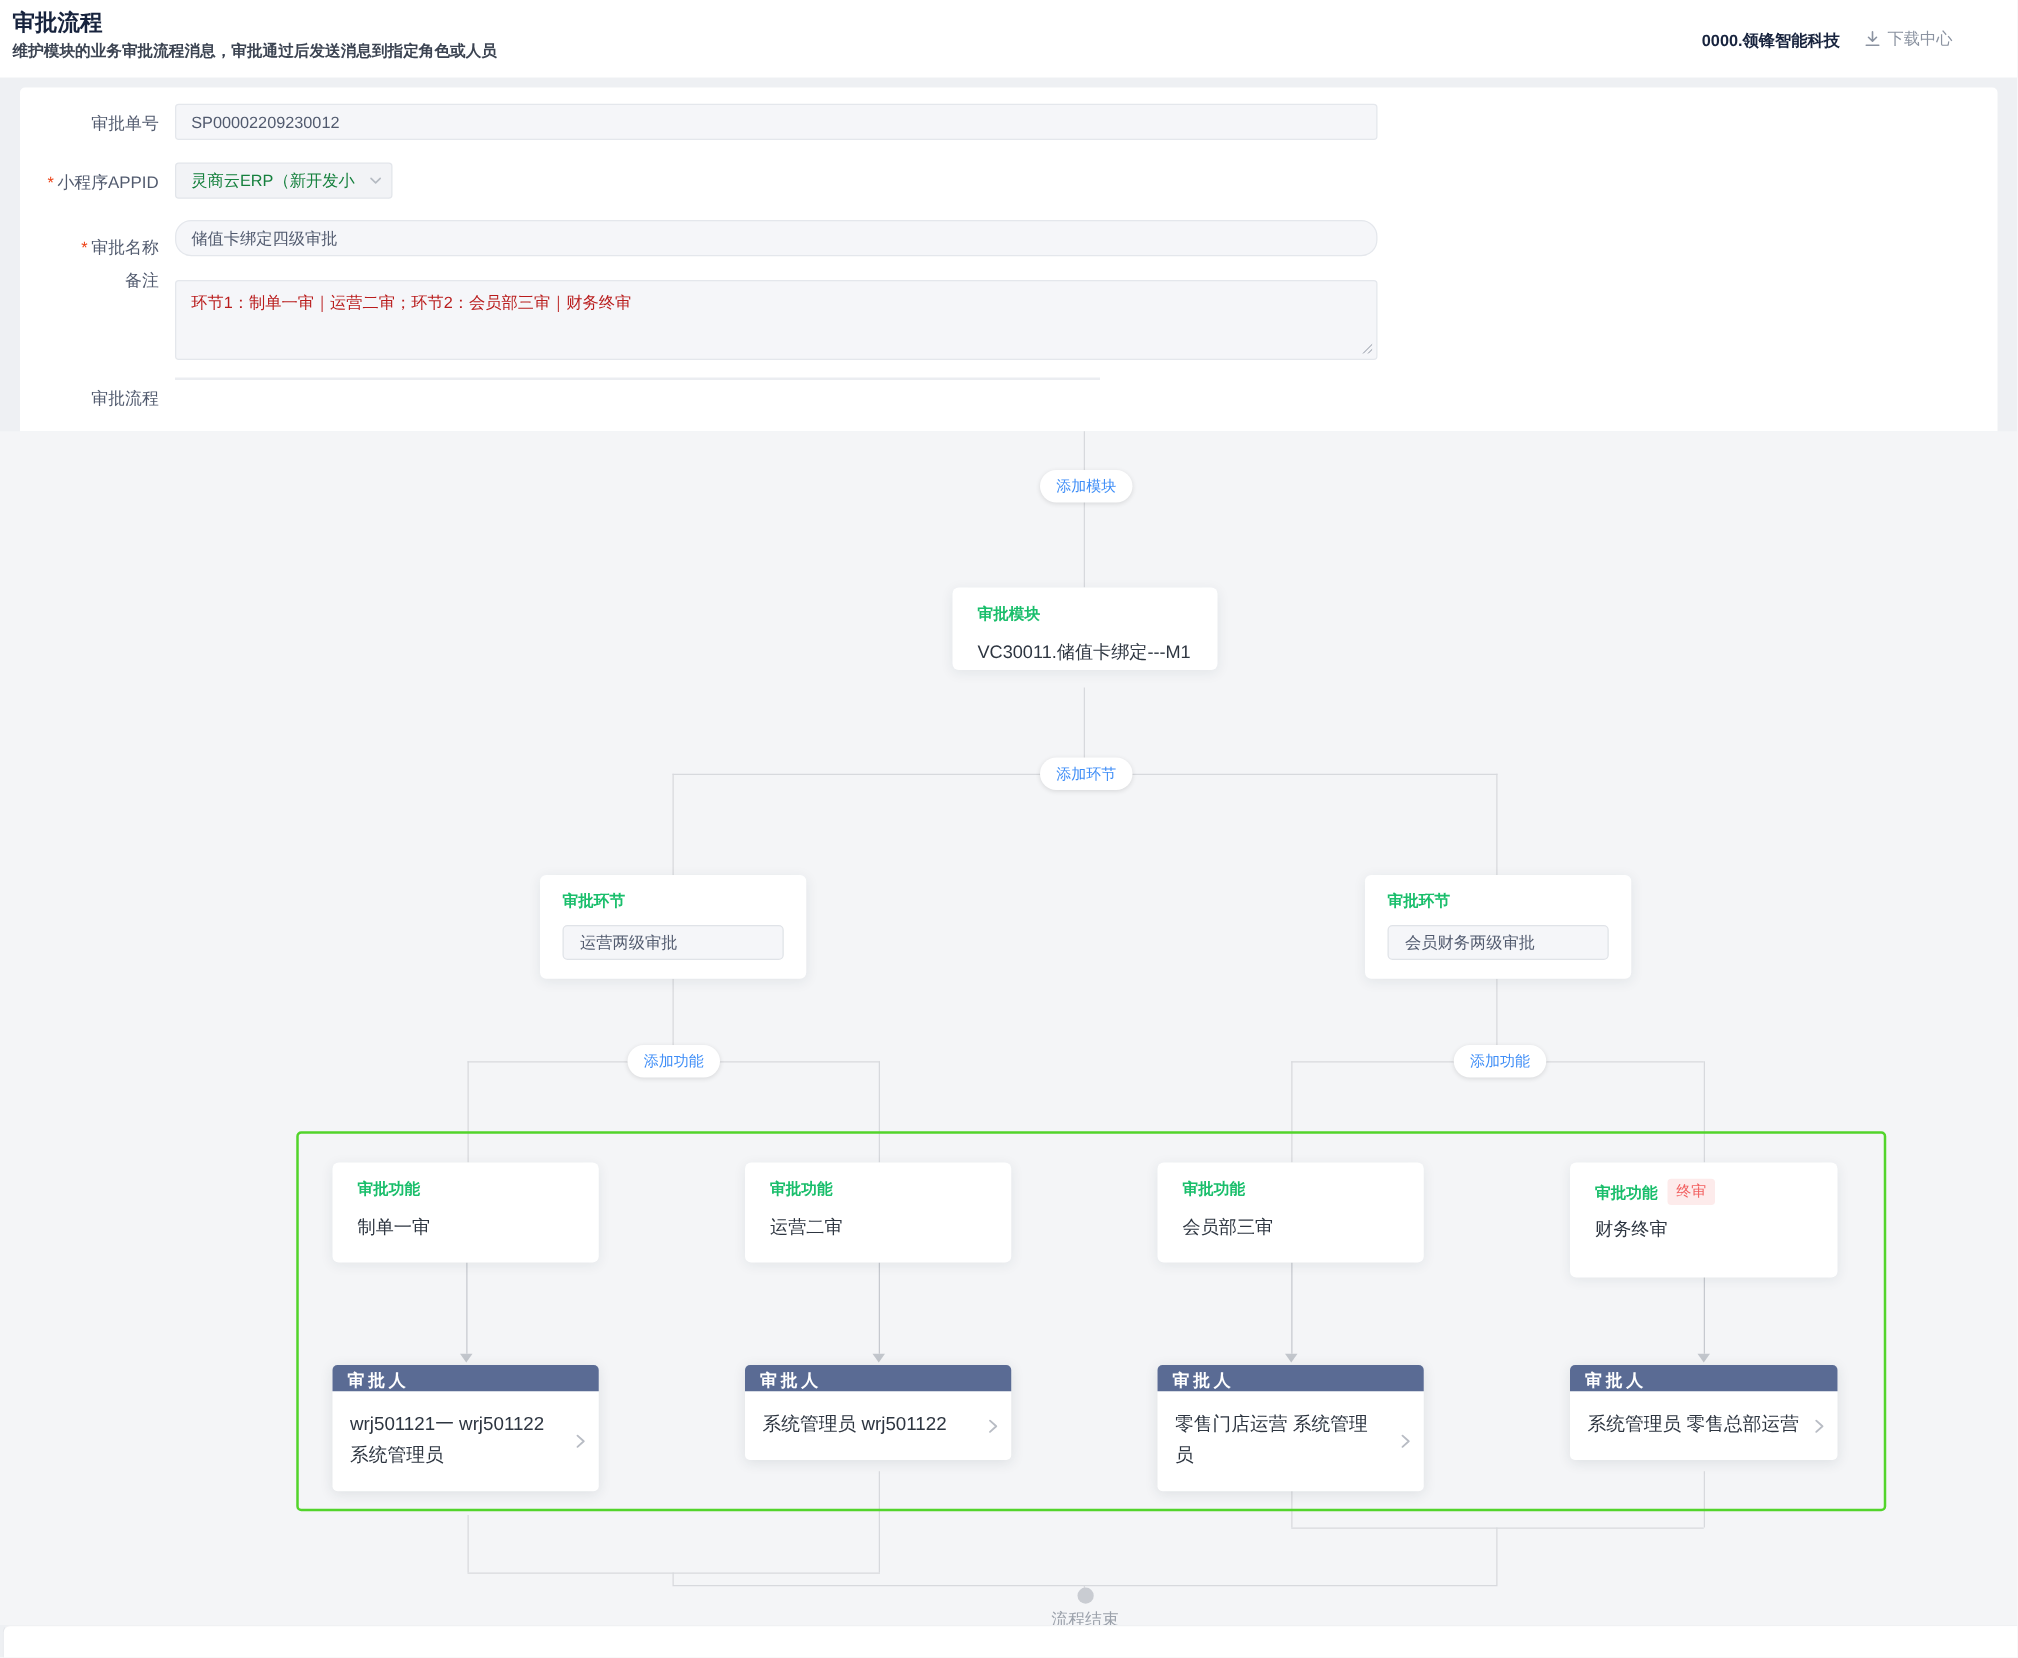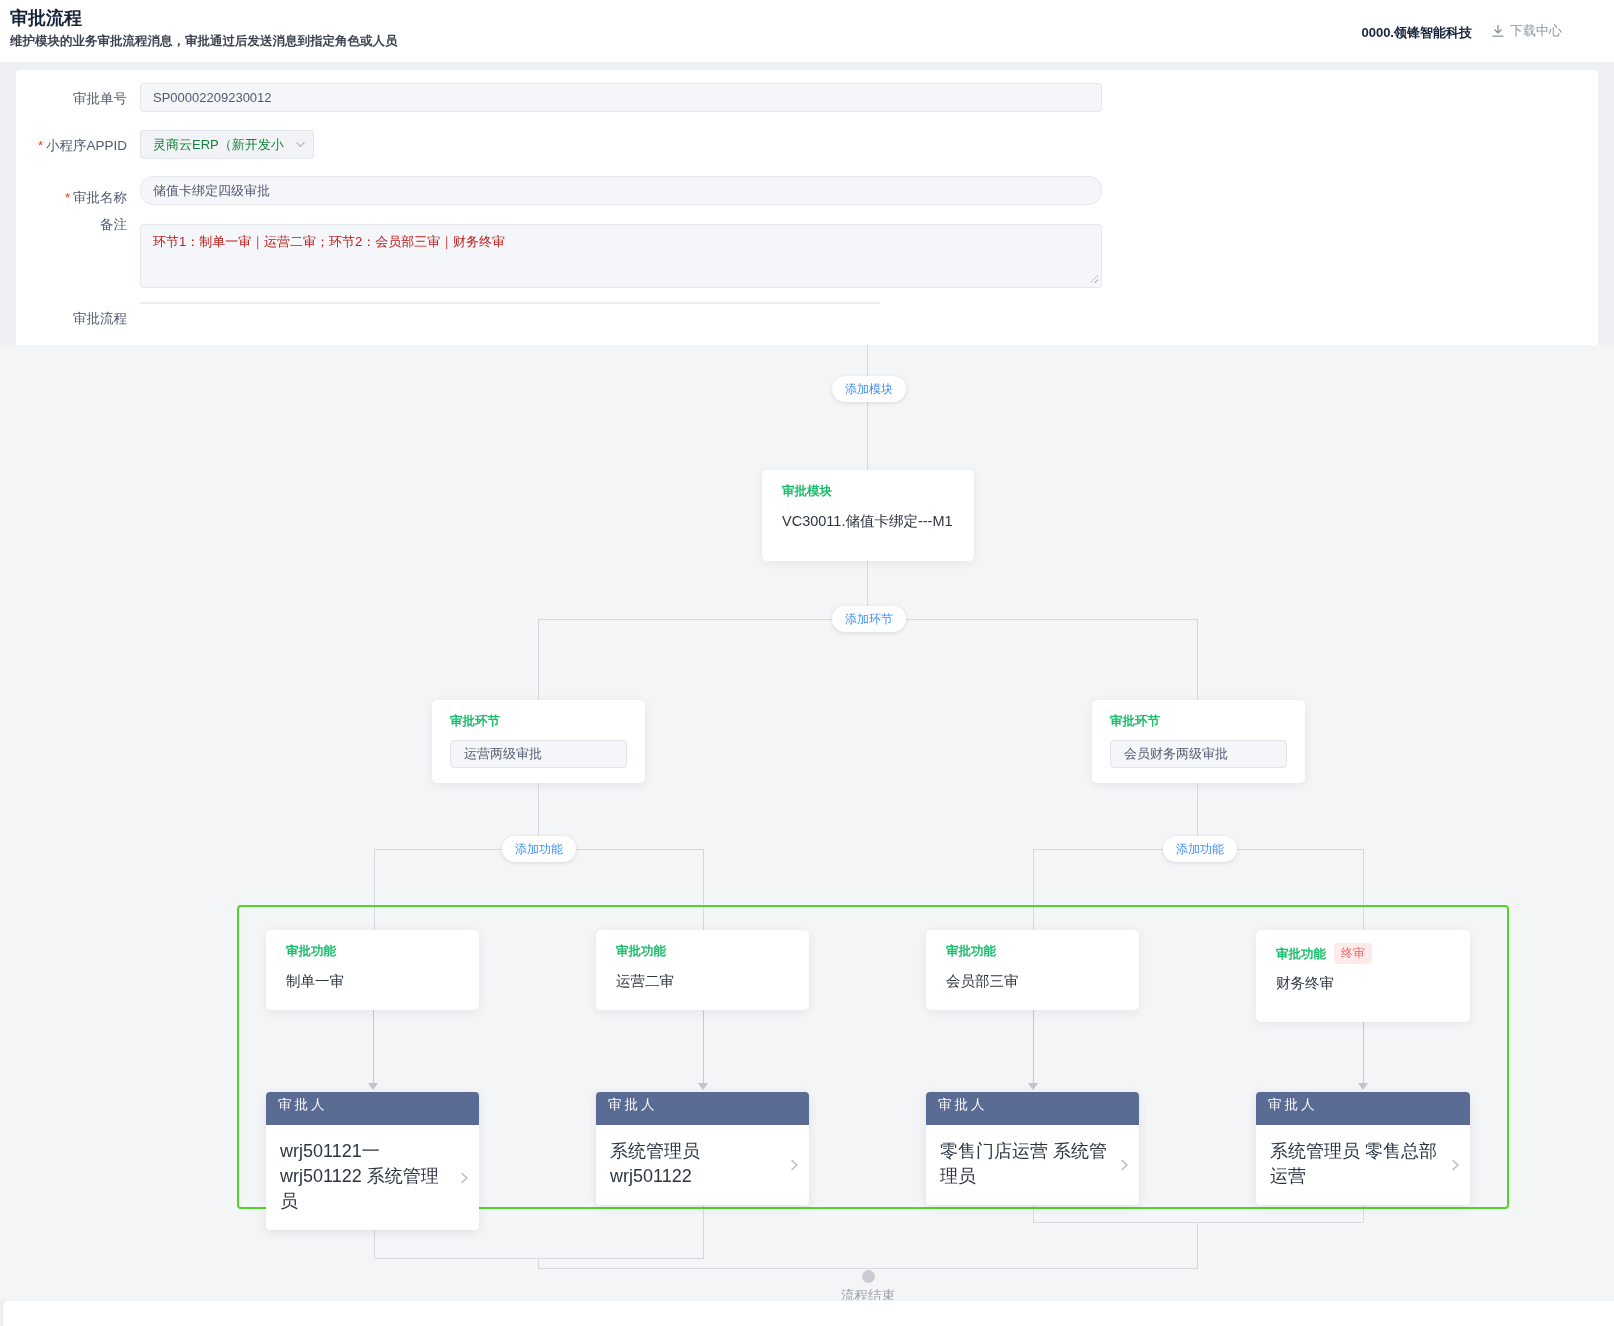--- a/index.html
+++ b/index.html
@@ -42,23 +42,23 @@
   .card .val{position:absolute;left:20px;top:42px;font-size:14.5px;color:#2d3540;white-space:nowrap;}
   .link-input{position:absolute;left:18px;top:40px;width:149px;height:26px;background:#f5f6f9;border:1px solid #e0e3e8;border-radius:4px;
     font-size:13px;color:#515a6e;padding:0 13px;font-family:inherit;outline:none;}
   .badge-final{display:inline-block;margin-left:8px;background:#fdebeb;color:#f25f5f;font-size:12px;font-weight:400;
     padding:2px 7px;border-radius:3px;vertical-align:1px;}
   .green-box{position:absolute;left:237px;top:905px;width:1268px;height:300px;border:2px solid #52d42b;border-radius:4px;z-index:1;}
   .arrow-line{position:absolute;width:1px;background:#c6c9cf;z-index:1;}
   .arrow-head{position:absolute;width:0;height:0;border-left:5px solid transparent;border-right:5px solid transparent;
     border-top:7px solid #c2c6cc;z-index:1;}
   .appr-card{position:absolute;z-index:2;width:213px;background:#fff;border-radius:4px;box-shadow:0 2px 10px rgba(31,45,61,.10);cursor:pointer;}
-  .appr-head{height:33px;background:#5a6b94;border-radius:4px 4px 0 0;color:#fff;font-size:13.5px;font-weight:400;
+  .appr-head{height:21px;background:#5a6b94;border-radius:4px 4px 0 0;color:#fff;font-size:13.5px;font-weight:700;
     line-height:25px;padding-left:12px;letter-spacing:3px;}
-  .appr-body{position:relative;padding:14px 30px 16px 14px;font-size:18px;color:#2d3540;line-height:25px;}
+  .appr-body{position:relative;padding:14px 30px 16px 14px;font-size:15px;color:#2d3540;line-height:25px;}
   .appr-chev{position:absolute;right:8px;top:50%;margin-top:-7px;}
   .end-dot{position:absolute;left:862px;top:1270px;width:13px;height:13px;border-radius:50%;background:#c9ccd2;z-index:1;}
   .end-text{position:absolute;left:818px;top:1287px;width:100px;text-align:center;font-size:13.5px;color:#9ba1ab;z-index:1;}
   .footer-bar{position:absolute;left:2px;top:1300px;width:1612px;height:26px;background:#fff;
     border-left:1px solid #e6e8ec;border-top:1px solid #f0f1f3;border-top-left-radius:6px;z-index:5;}
   
   .wm{position:absolute;z-index:0;font-size:30px;color:rgba(100,110,125,0.10);transform:rotate(-19deg);pointer-events:none;}
 </style>
 </head>
 <body>
@@ -142,21 +142,21 @@
   <div class="end-dot"></div>
   <div class="end-text">流程结束</div>
 
   <div class="green-box"></div>
 
   <div class="pill" style="left:832px;top:376px;">添加模块</div>
   <div class="pill" style="left:832px;top:606px;">添加环节</div>
   <div class="pill" style="left:502px;top:836px;">添加功能</div>
   <div class="pill" style="left:1163px;top:836px;">添加功能</div>
 
-  <div class="card" style="left:762px;top:470px;width:212px;height:91px;">
+  <div class="card" style="left:762px;top:470px;width:212px;height:66px;">
     <div class="tag">审批模块</div>
     <div class="val">VC30011.储值卡绑定---M1</div>
   </div>
 
   <div class="card" style="left:432px;top:700px;width:213px;height:83px;">
     <div class="tag" style="left:18px;">审批环节</div>
     <input class="link-input" value="运营两级审批" style="">
   </div>
   <div class="card" style="left:1092px;top:700px;width:213px;height:83px;">
     <div class="tag" style="left:18px;">审批环节</div>

